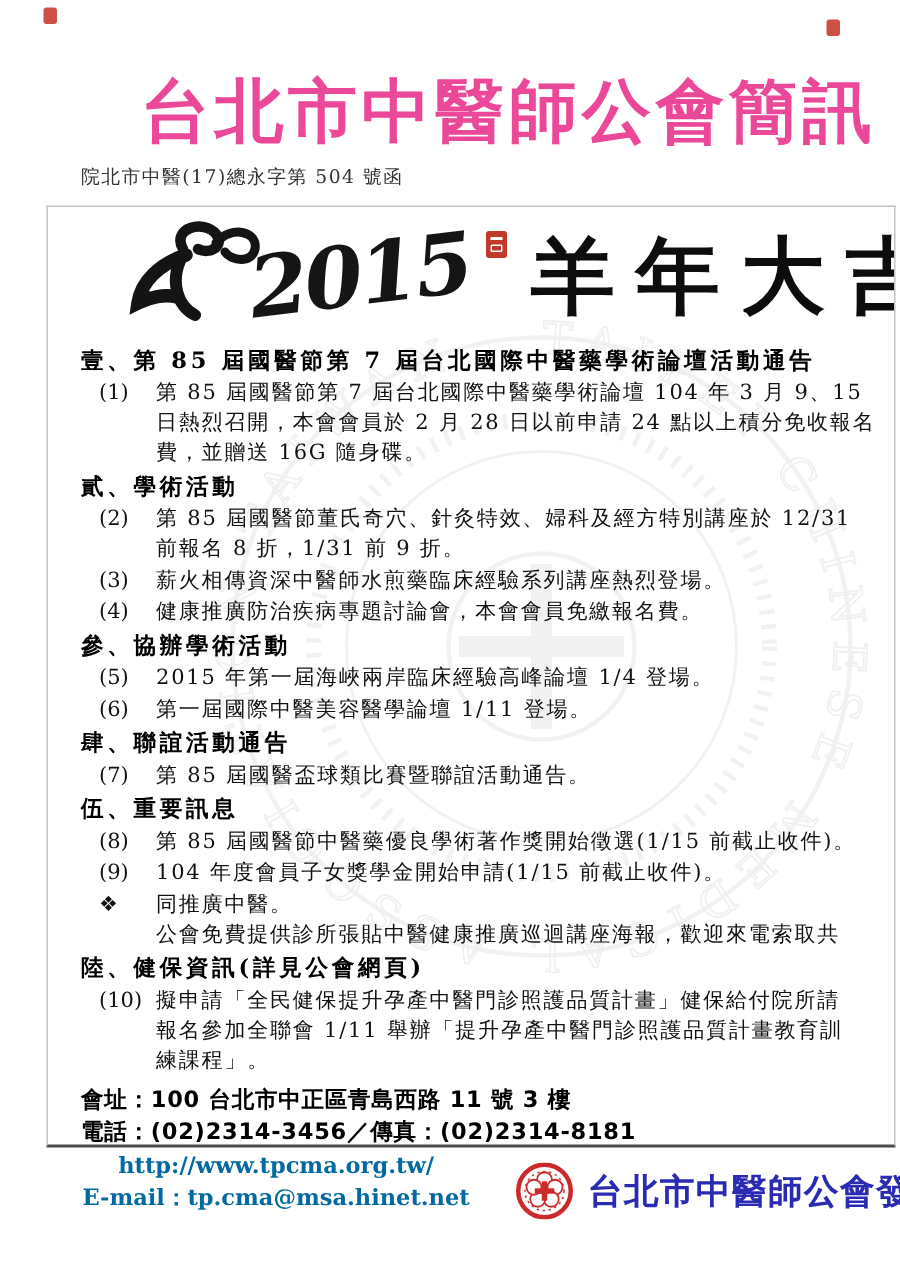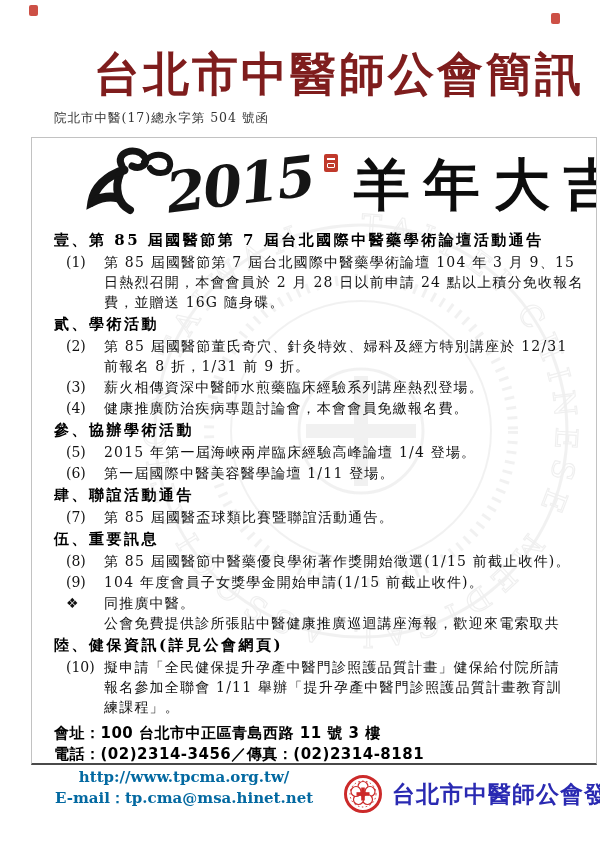--- a/index.html
+++ b/index.html
@@ -6,21 +6,21 @@
   .page{position:relative;width:600px;height:849px;background:#fff;overflow:hidden;
         font-family:"DejaVu Serif","Liberation Serif",serif;color:#111;}
 
   
   .corner-mark{position:absolute;width:9px;height:11px;background:#c43126;border-radius:2px;opacity:.85;}
   .corner-mark.left{left:29px;top:5px;}
   .corner-mark.right{left:551px;top:13px;}
 
   
   .masthead{position:absolute;top:44px;right:16px;margin:0;font-size:46px;font-weight:bold;
-            color:#7f1d1d;letter-spacing:3px;white-space:nowrap;
+            color:#ec4899;letter-spacing:3px;white-space:nowrap;
             font-family:"DejaVu Serif","Liberation Serif",serif;}
 
   
   .dateline{position:absolute;top:110px;left:54px;right:50px;display:flex;
             justify-content:space-between;align-items:flex-end;}
   .issue-date{font-size:17px;font-weight:bold;font-style:italic;letter-spacing:1px;color:#000;}
   .doc-number{font-size:12.5px;color:#333;letter-spacing:1px;}
 
   
   .content-box{position:absolute;left:31px;top:137px;width:566px;height:628px;

